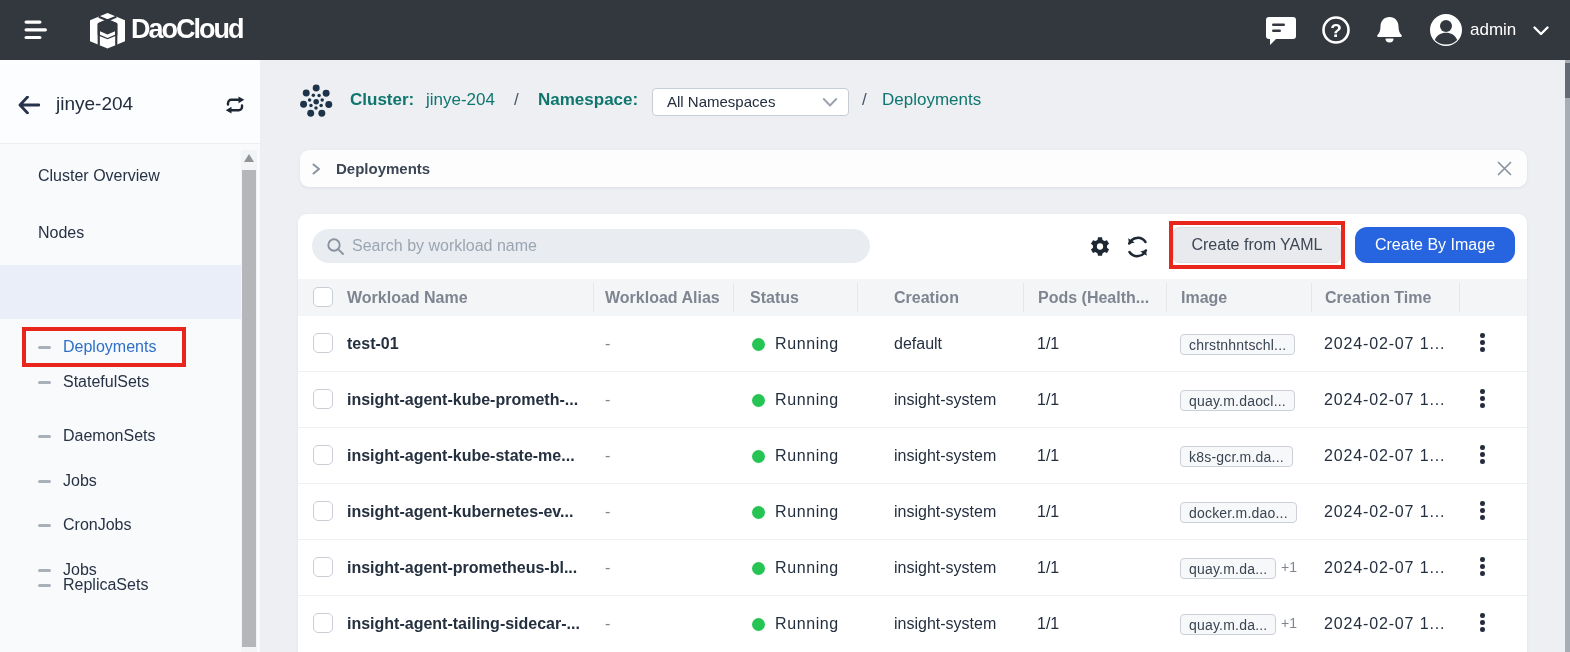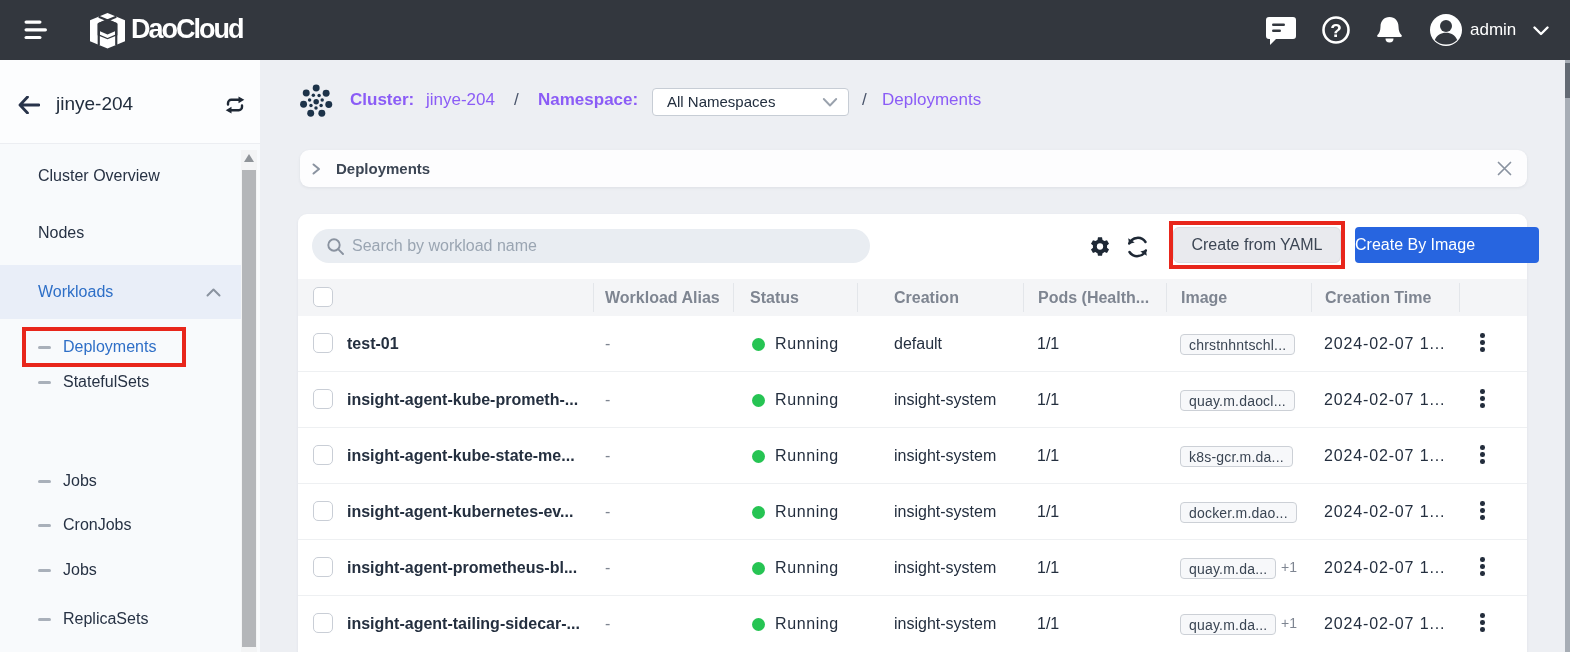--- a/index.html
+++ b/index.html
@@ -25,31 +25,31 @@
 
 
 .sbar { position:absolute; left:241px; top:90px; width:16px; height:502px; background:#f3f4f5; }
 .sbar-thumb { position:absolute; left:1px; top:20px; width:14px; height:477px; background:#b4b6b9; }
 
 
 .rstrip { position:absolute; left:1565px; top:60px; width:5px; height:592px; background:#a7adb5; }
 .rstrip-d { position:absolute; left:1565px; top:63px; width:5px; height:35px; background:#636a73; }
 
 
-.crumb { position:absolute; top:60px; color:#8b5cf6; font-size:17px; }
+.crumb { position:absolute; top:60px; color:#0f766e; font-size:17px; }
 .nsbox { position:absolute; left:652px; top:88px; width:197px; height:28px; background:#fff; border:1px solid #c7cdd5; border-radius:4px; font-size:15px; color:#222e3e; line-height:26px; padding-left:14px; }
 .tabbar { position:absolute; left:300px; top:150px; width:1227px; height:37px; background:#fdfdfe; border-radius:9px; box-shadow:0 1px 3px rgba(80,90,110,0.10); }
 .tabbar .lbl { position:absolute; left:336px; top:0; line-height:37px; font-weight:bold; font-size:15px; color:#3c4654; }
 
 
 .card { position:absolute; left:298px; top:214px; width:1229px; height:438px; background:#fff; border-radius:9px 9px 0 0; box-shadow:0 1px 3px rgba(80,90,110,0.08); }
 .search { position:absolute; left:14px; top:15px; width:558px; height:34px; border-radius:17px; background:#e9edf2; }
 .search .ph { position:absolute; left:40px; top:0; line-height:34px; font-size:16px; color:#9aa5b2; }
 .btn-yaml { position:absolute; left:875px; top:13px; width:168px; height:36px; background:#e9eaee; border:1px solid #dcdee3; border-radius:6px; line-height:34px !important; text-align:center; line-height:36px; font-size:16px; color:#3c4654; }
-.btn-img { position:absolute; left:1057px; top:13px; width:184px; height:36px; background:#2765e0; border-radius:4px; line-height:36px; font-size:16px; color:#fff; }
+.btn-img { position:absolute; left:1057px; top:13px; width:160px; height:36px; background:#2765e0; border-radius:12px; text-align:center; line-height:36px; font-size:16px; color:#fff; }
 
 
 .thead { position:absolute; left:0; top:65px; width:1229px; height:37px; background:#f4f5f7; }
 .th { position:absolute; top:0; line-height:37px; font-weight:bold; font-size:16px; color:#7e8591; }
 .tsep { position:absolute; top:4px; width:1px; height:29px; background:#e3e6ea; }
 .row { position:absolute; left:0; width:1229px; height:56px; border-bottom:1px solid #eef0f2; }
 .cell { position:absolute; top:0; line-height:55px; font-size:16px; color:#242f3f; white-space:nowrap; }
 .cb { position:absolute; left:15px; width:20px; height:20px; border:1.5px solid #c9ced6; border-radius:5px; background:#fff; }
 .name { left:49px; font-weight:bold; }
 .dash2 { left:307px; color:#7e8591; }
@@ -121,46 +121,45 @@
     <svg class="abs" style="left:225px;top:36px" width="20" height="18" viewBox="0 0 20 18">
       <path d="M3 8.5 V7 a3.2 3.2 0 0 1 3.2 -3.2 h8" fill="none" stroke="#1e2835" stroke-width="2.4" stroke-linecap="round"></path>
       <polygon points="13.5,0.4 19.3,3.8 13.5,7.2" fill="#1e2835"></polygon>
       <path d="M17 9.5 v1.5 a3.2 3.2 0 0 1 -3.2 3.2 h-8" fill="none" stroke="#1e2835" stroke-width="2.4" stroke-linecap="round"></path>
       <polygon points="6.5,10.8 0.7,14.2 6.5,17.6" fill="#1e2835"></polygon>
     </svg>
   </div>
   <div class="wl-band"></div>
   <div class="nav-item top" style="top:89px;">Cluster Overview</div>
   <div class="nav-item top" style="top:146px;">Nodes</div>
-  <div class="nav-item top blue" style="top:205px;">Workloads
-    <svg class="abs" style="left:206px;top:23px" width="15" height="9" viewBox="0 0 15 9">
-      <path d="M1.5 7.5 L7.5 1.5 L13.5 7.5" fill="none" stroke="#8a93a0" stroke-width="2" stroke-linecap="round" stroke-linejoin="round"></path>
-    </svg>
-  </div>
   <div class="nav-item" style="top:265px;padding-left:0;">
       <span class="sub-dash"></span>
       <span class="sub-label blue">Deployments</span>
     </div>
   <div class="nav-item" style="top:300px;padding-left:4px;">
       <span class="sub-dash"></span>
       <span class="sub-label">StatefulSets</span>
     </div>
+  <div class="nav-item" style="top:354px;padding-left:0;">
+      <span class="sub-dash"></span>
+      <span class="sub-label">DaemonSets</span>
+    </div>
   <div class="nav-item" style="top:399px;padding-left:14px;">
       <span class="sub-dash"></span>
       <span class="sub-label">Jobs</span>
     </div>
   <div class="nav-item" style="top:443px;padding-left:2px;">
       <span class="sub-dash"></span>
       <span class="sub-label">CronJobs</span>
     </div>
   <div class="nav-item" style="top:488px;padding-left:0;">
       <span class="sub-dash"></span>
       <span class="sub-label">Jobs</span>
     </div>
-  <div class="nav-item" style="top:537px;padding-left:4px;">
+  <div class="nav-item" style="top:503px;padding-left:4px;">
       <span class="sub-dash"></span>
       <span class="sub-label">ReplicaSets</span>
     </div>
   <div class="sbar">
     <svg class="abs" style="left:3px;top:4px" width="10" height="8" viewBox="0 0 10 8">
         <polygon points="5,0 10,8 0,8" fill="#8f9499"></polygon>
       </svg>
     <div class="sbar-thumb"></div>
   </div>
 </div>
@@ -227,20 +226,21 @@
     <path d="M20.5 7 a9.3 9.3 0 0 0 -16.3 1.5" fill="none" stroke="#1e2835" stroke-width="2.5" stroke-linecap="round"></path>
     <path d="M3.2 3.2 l0.9 5.8 5.6 -1.6" fill="#1e2835"></path>
     <path d="M4.5 17 a9.3 9.3 0 0 0 16.3 -1.5" fill="none" stroke="#1e2835" stroke-width="2.5" stroke-linecap="round"></path>
     <path d="M21.8 20.8 l-0.9 -5.8 -5.6 1.6" fill="#1e2835"></path>
   </svg>
   <div class="btn-yaml">Create from YAML</div>
   <div class="btn-img">Create By Image</div>
 
   <div class="thead">
     <span class="cb" style="top:8px;"></span>
+    <div class="th" style="left:49px;">Workload Name</div>
     <div class="th" style="left:307px;">Workload Alias</div>
     <div class="th" style="left:452px;">Status</div>
     <div class="th" style="left:596px;">Creation</div>
     <div class="th" style="left:740px;">Pods (Health...</div>
     <div class="th" style="left:883px;">Image</div>
     <div class="th" style="left:1027px;">Creation Time</div>
     <div class="tsep" style="left:295px;"></div>
     <div class="tsep" style="left:435px;"></div>
     <div class="tsep" style="left:559px;"></div>
     <div class="tsep" style="left:725px;"></div>

